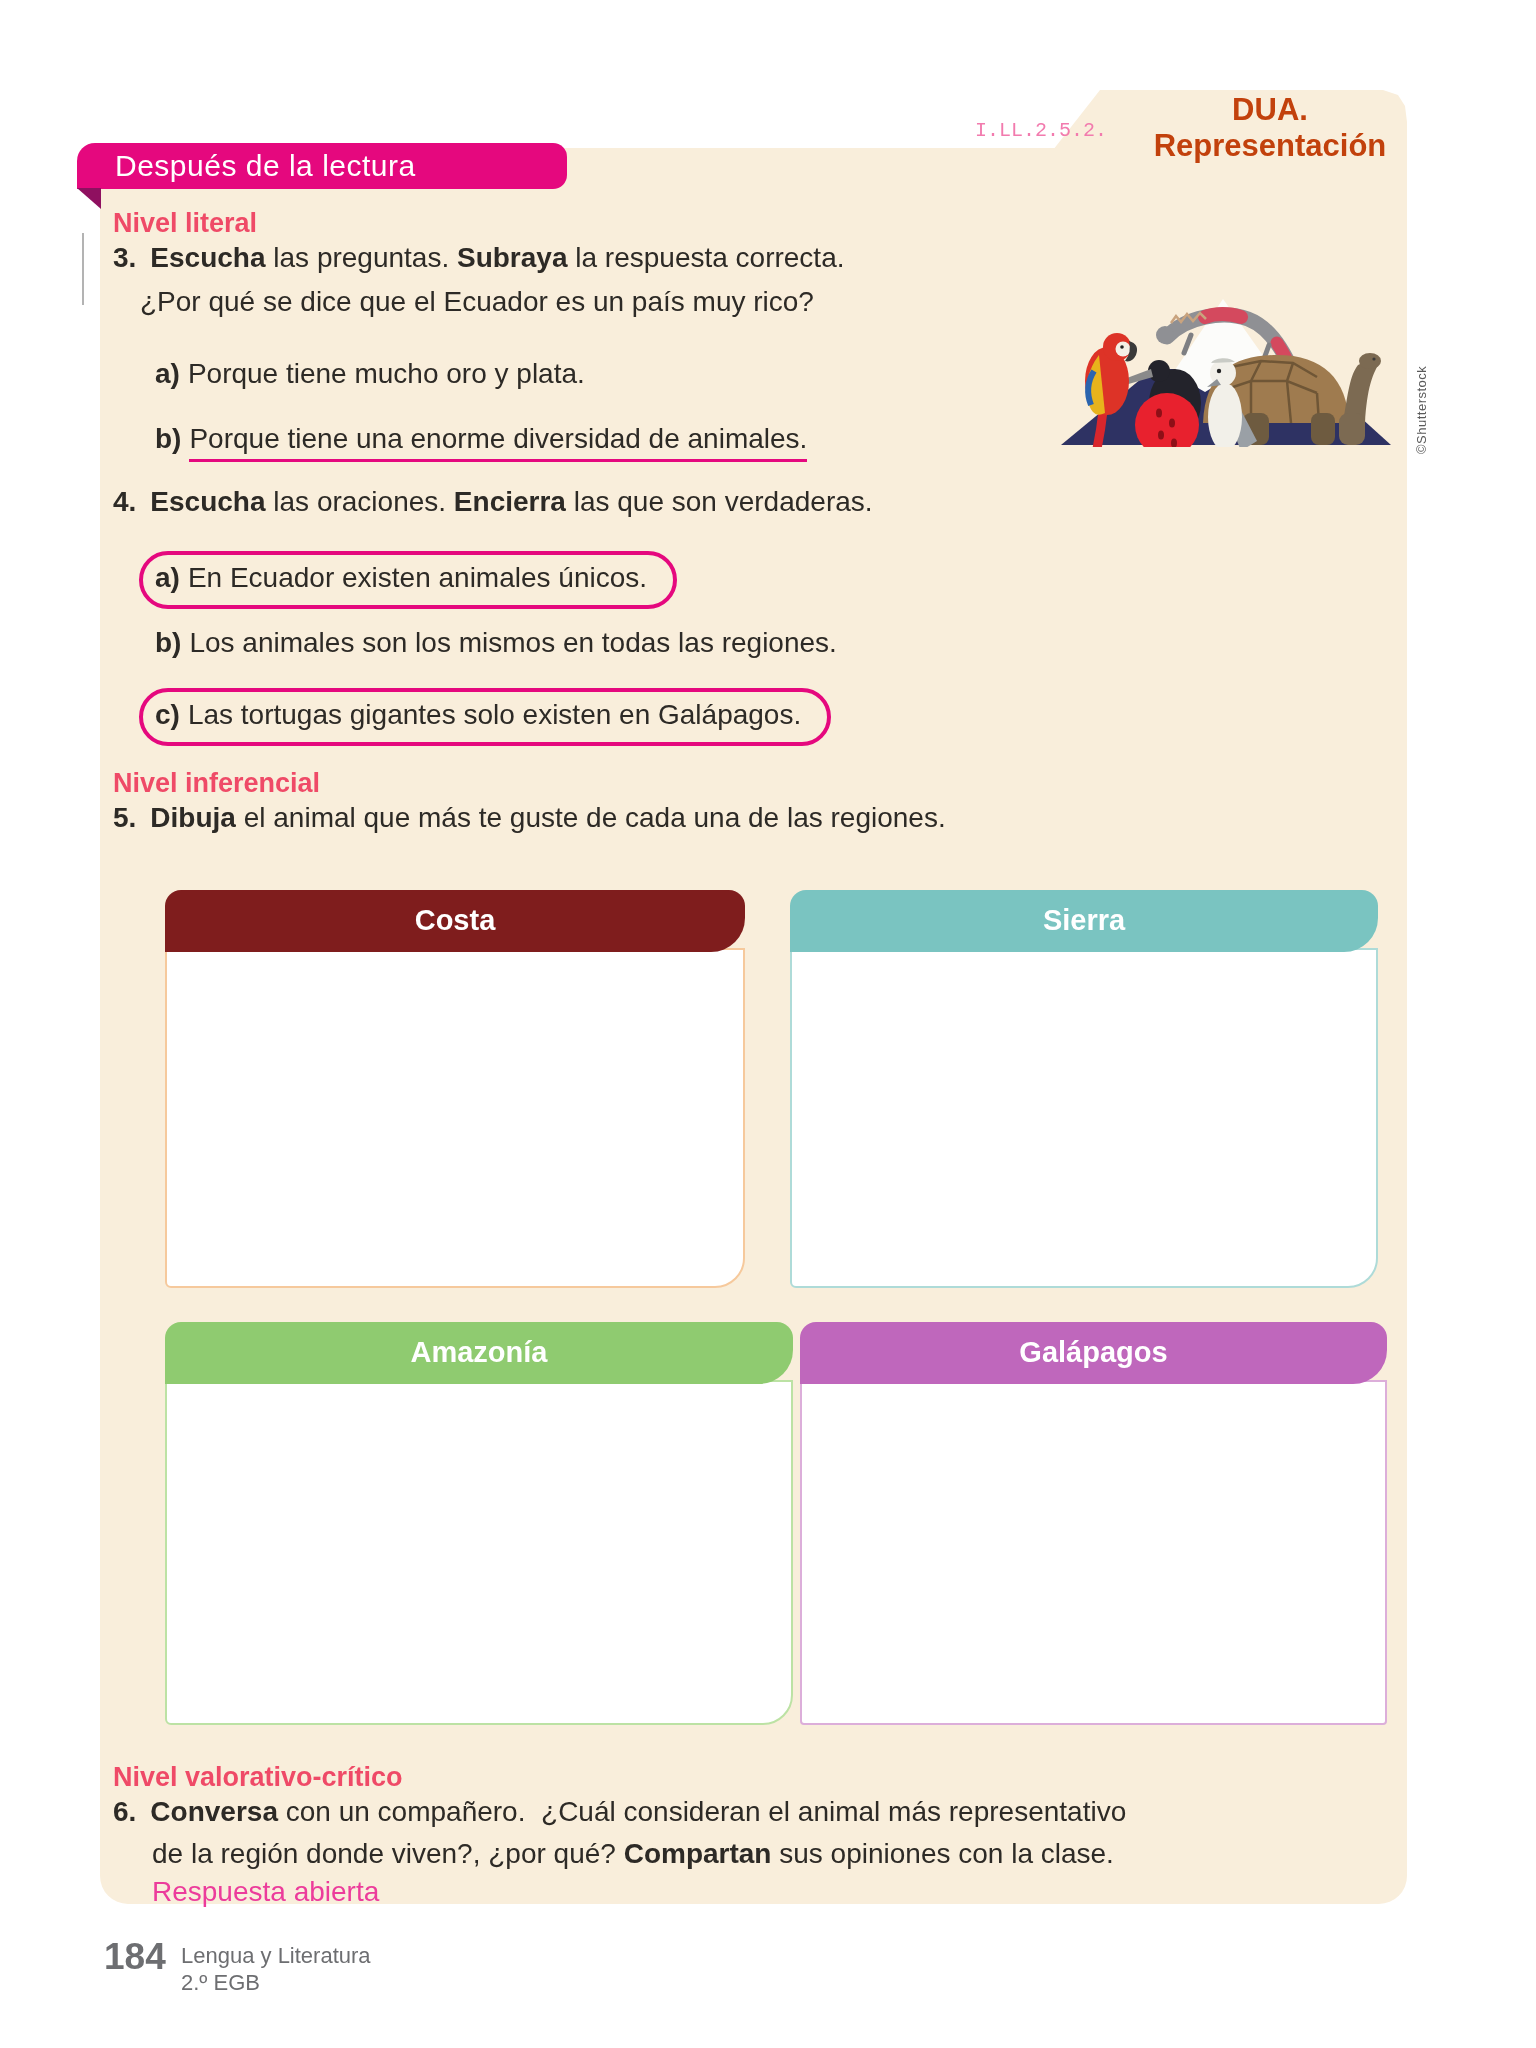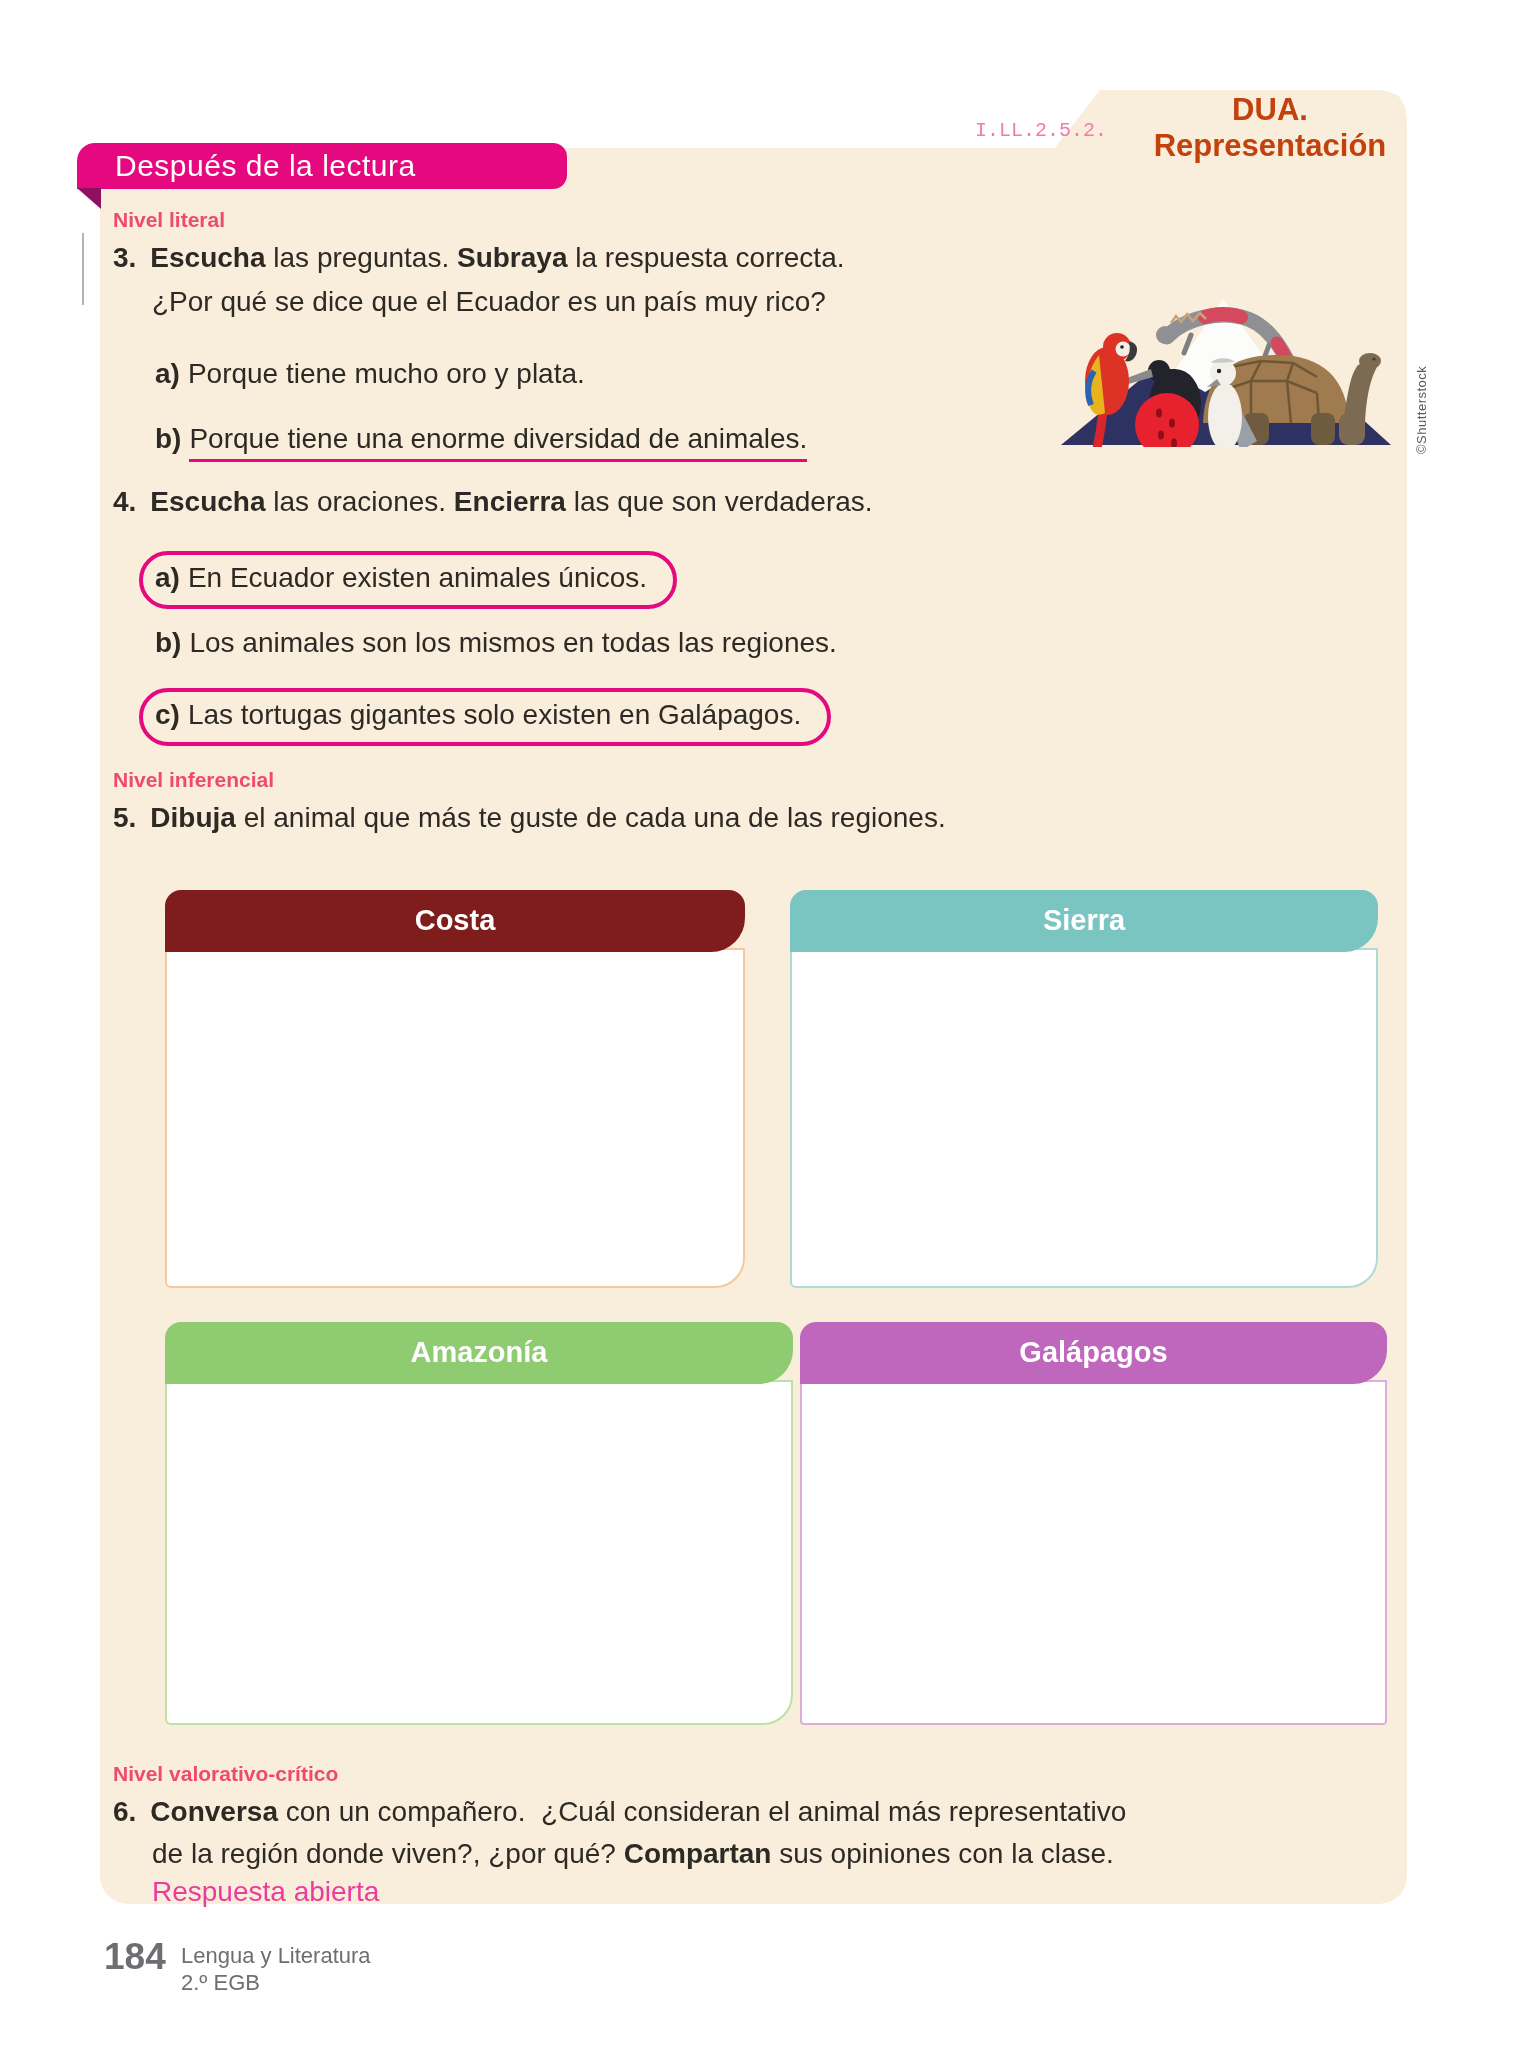--- a/index.html
+++ b/index.html
@@ -29,21 +29,21 @@
     clip-path:polygon(0 0,100% 0,100% 100%);
   }
   .margin-rule{left:82px;top:233px;width:2px;height:72px;background:#8a8a8a;opacity:.65;}
   
   .code{left:975px;top:119px;font-size:20px;color:#f27bae;font-family:Liberation Mono, monospace;}
   .dua{left:1140px;top:92px;width:260px;text-align:center;color:#c2410c;
        font-size:31px;font-weight:bold;line-height:36px;}
   .credit{left:1414px;top:454px;font-size:13px;color:#5a5a5a;white-space:nowrap;
           transform:rotate(-90deg);transform-origin:0 0;letter-spacing:.5px;}
   
-  .lvl{font-size:21px;font-weight:bold;color:#ef4a67;}
+  .lvl{font-size:27px;font-weight:bold;color:#ef4a67;}
   .q-line{font-size:28px;white-space:pre-wrap;}
   .num{font-weight:bold;margin-right:14px;}
   .b{font-weight:bold;}
   .opt-label{font-weight:bold;margin-right:8px;}
   .underline-answer{border-bottom:3px solid #e5087e;padding-bottom:5px;}
   .circle-answer{
     display:inline-block;border:4px solid #e5087e;border-radius:46px;
     padding:7px 26px 11px 12px;margin-left:-16px;
   }
   .open-answer{font-size:28px;color:#ec3c9b;}
@@ -129,21 +129,21 @@
     <circle cx="68" cy="96" r="7.5" fill="#f4efe6"></circle>
     <circle cx="67" cy="94" r="1.8" fill="#222222"></circle>
     <path d="M74,88 Q85,91 81,102 Q77,110 70,108 Q77,99 74,88 Z" fill="#3a3a3a"></path>
   </svg>
 </div>
 <div class="abs credit">©Shutterstock</div>
 
 <div class="abs lvl" style="left:113px;top:208px;">Nivel literal</div>
 
 <div class="abs q-line" style="left:113px;top:242px;"><span class="num">3.</span><span class="b">Escucha</span><span> las preguntas. </span><span class="b">Subraya</span><span> la respuesta correcta.</span></div>
-<div class="abs q-line" style="left:152px;top:286px;">¿Por qué se dice que el Ecuador es un país muy rico?</div>
+<div class="abs q-line" style="left:140px;top:286px;">¿Por qué se dice que el Ecuador es un país muy rico?</div>
 <div class="abs q-line" style="left:155px;top:358px;"><span class="opt-label">a)</span><span>Porque tiene mucho oro y plata.</span></div>
 <div class="abs q-line" style="left:155px;top:423px;"><span class="opt-label">b)</span><span class="underline-answer">Porque tiene una enorme diversidad de animales.</span></div>
 
 <div class="abs q-line" style="left:113px;top:486px;"><span class="num">4.</span><span class="b">Escucha</span><span> las oraciones. </span><span class="b">Encierra</span><span> las que son verdaderas.</span></div>
 <div class="abs q-line" style="left:155px;top:551px;"><span class="circle-answer"><span class="opt-label">a)</span><span>En Ecuador existen animales únicos.</span></span></div>
 <div class="abs q-line" style="left:155px;top:627px;"><span class="opt-label">b)</span><span>Los animales son los mismos en todas las regiones.</span></div>
 <div class="abs q-line" style="left:155px;top:688px;"><span class="circle-answer"><span class="opt-label">c)</span><span>Las tortugas gigantes solo existen en Galápagos.</span></span></div>
 
 <div class="abs lvl" style="left:113px;top:768px;">Nivel inferencial</div>
 <div class="abs q-line" style="left:113px;top:802px;"><span class="num">5.</span><span class="b">Dibuja</span><span> el animal que más te guste de cada una de las regiones.</span></div>

